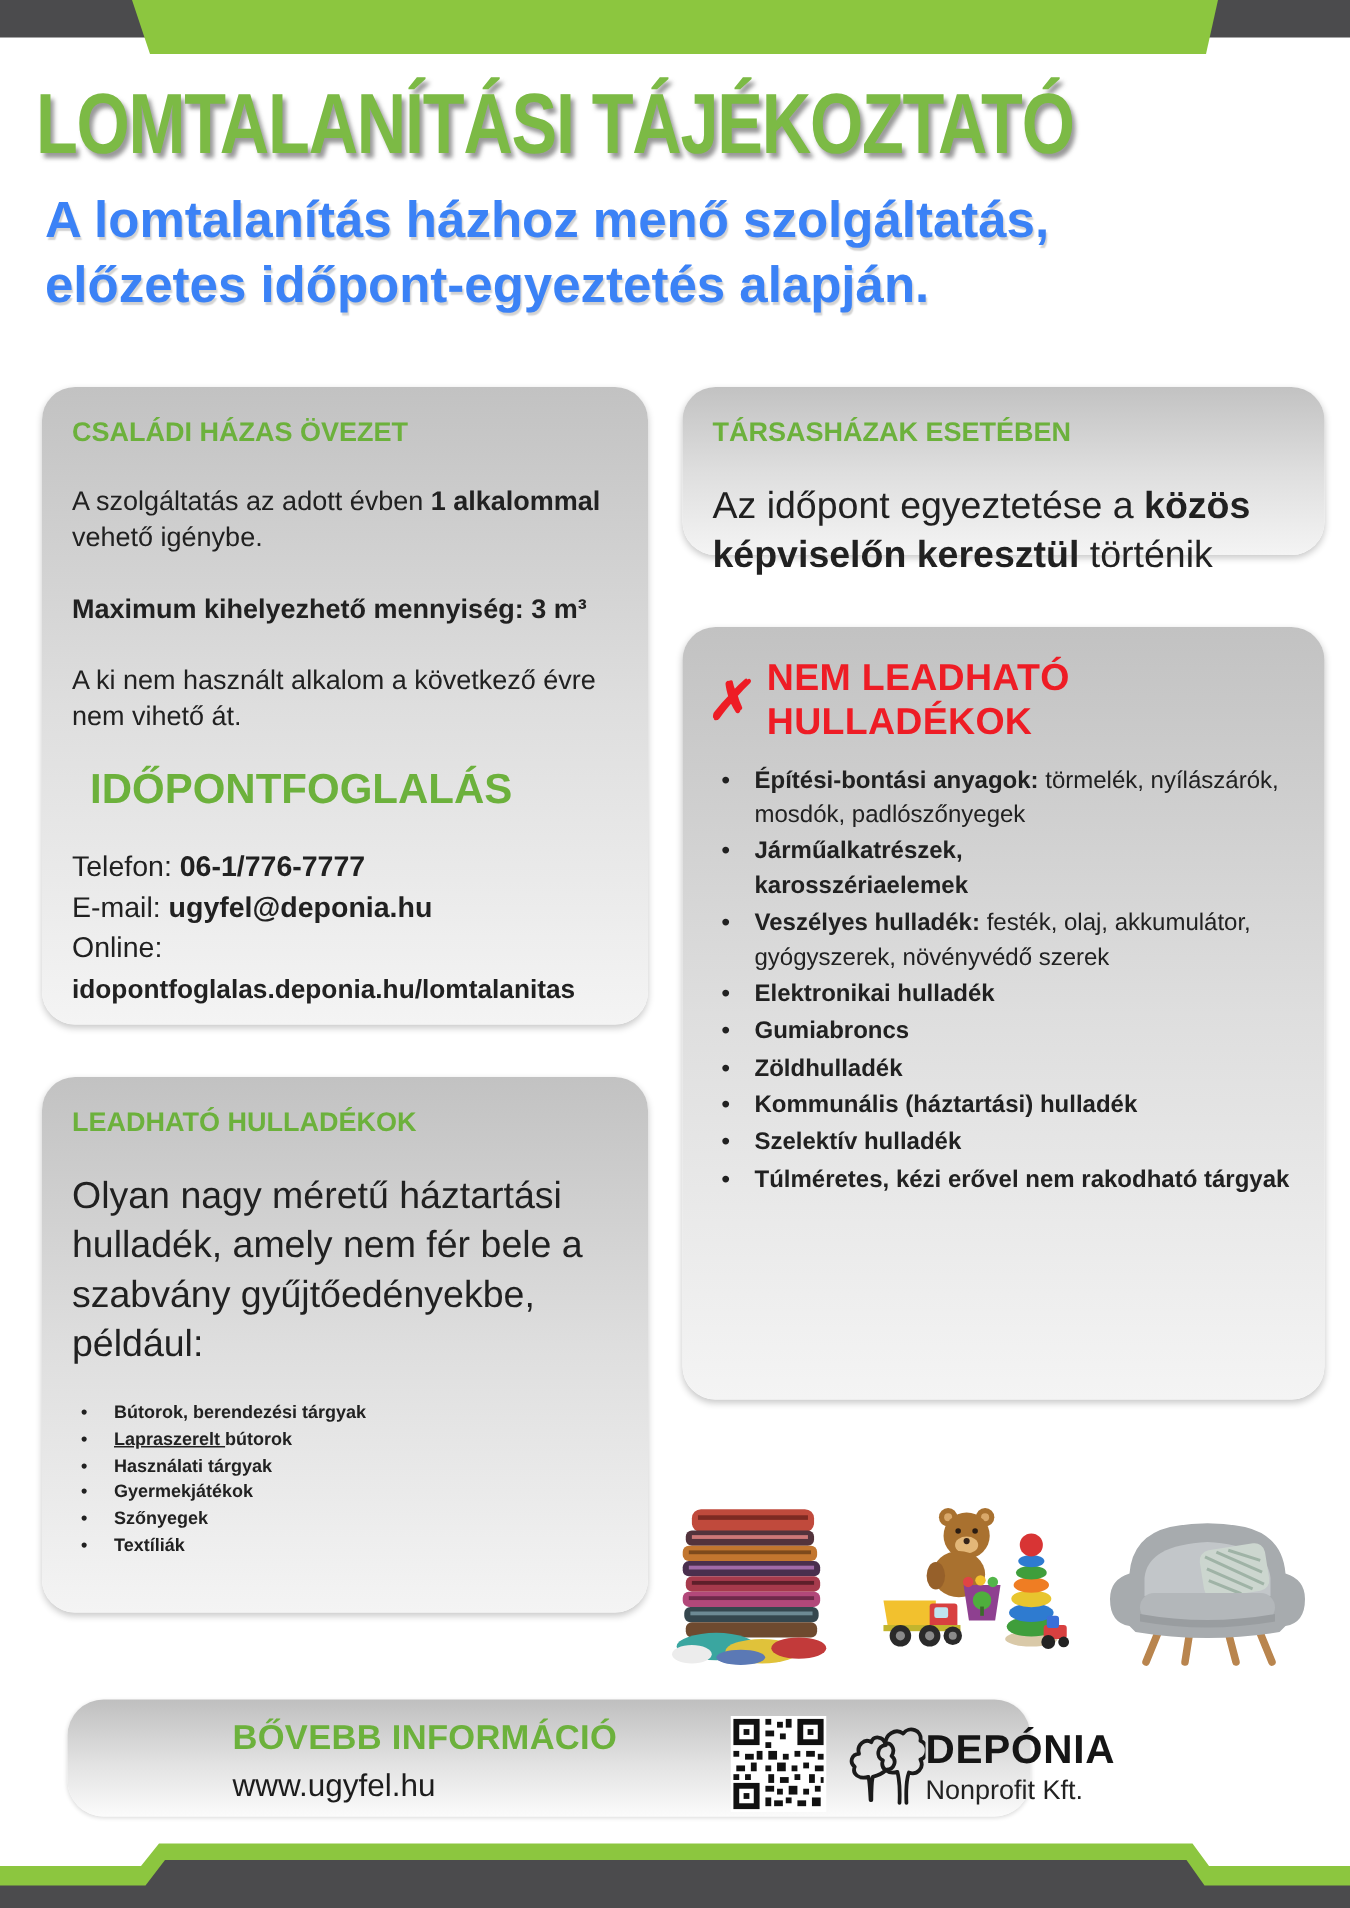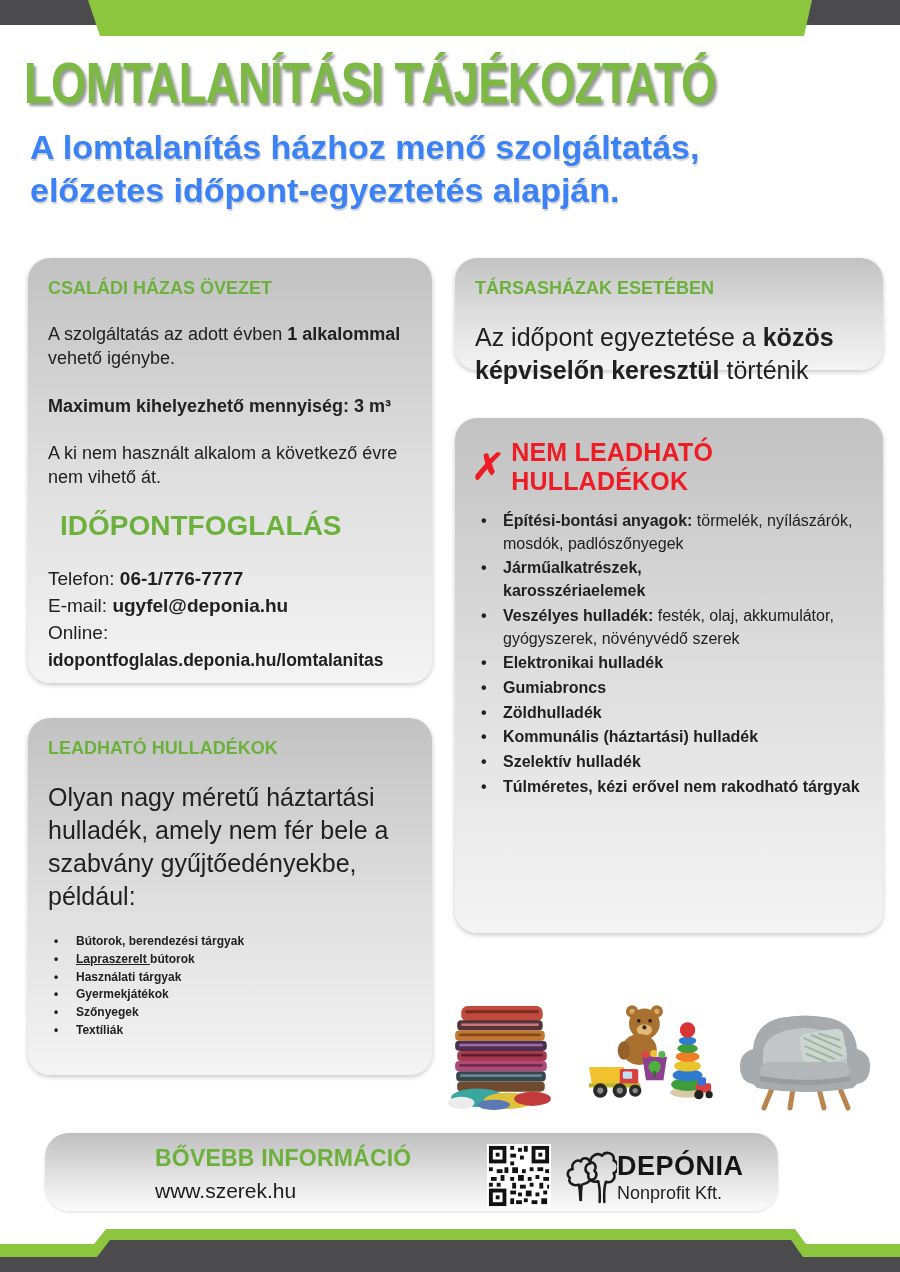--- a/index.html
+++ b/index.html
@@ -51,21 +51,21 @@
   ul.acclist{margin-top:20px;}
   ul.acclist li{font-size:12px;line-height:1.4;margin-bottom:1px;}
 
   
   .photo{position:absolute;}
   .photo-blankets{left:446px;top:1000px;}
   .photo-toys{left:580px;top:993px;}
   .photo-chair{left:735px;top:1002px;}
 
   
-  .footer-bar{position:absolute;left:45px;top:1133px;width:733px;height:78px;border-radius:24px;
+  .footer-bar{position:absolute;left:45px;top:1133px;width:642px;height:78px;border-radius:24px;
               background:linear-gradient(180deg,#bfbfbf 0%,#e2e2e2 55%,#fbfbfb 100%);
               box-shadow:0 1px 3px rgba(0,0,0,.15);}
   .info-block{position:absolute;left:110px;top:12px;}
   .info-heading{color:var(--heading-green);font-weight:700;font-size:23px;letter-spacing:.2px;}
   .website{font-size:21px;margin-top:7px;color:#1c1c1c;}
   .qr{position:absolute;left:442px;top:11px;}
   .tree{position:absolute;left:520px;top:10px;}
   .company{position:absolute;left:572px;top:18px;}
   .company-name{font-size:27px;font-weight:700;letter-spacing:.5px;color:#151515;}
   .company-sub{font-size:18px;color:#222;margin-top:1px;}
@@ -212,21 +212,21 @@
       <rect x="66" y="29" width="44" height="32" rx="7" fill="#ccd6cf"></rect>
       <path d="M70,33 L106,57 M78,31 L106,49 M70,41 L98,59 M86,31 L106,41 M70,49 L90,61" stroke="#9fb3a6" stroke-width="2" fill="none"></path>
     </g>
     <rect x="25" y="60" width="90" height="19" rx="9.5" fill="#b3b7ba"></rect>
     <path d="M25,74 Q70,82 115,74 L115,79 Q70,87 25,79 Z" fill="#999da0"></path>
   </svg>
 
   <div class="footer-bar">
     <div class="info-block">
       <div class="info-heading">BŐVEBB INFORMÁCIÓ</div>
-      <div class="website">www.szerek.hu</div>
+      <div class="website">www.ugyfel.hu</div>
     </div>
 
     <svg class="qr" width="64" height="64" viewBox="0 0 33 33">
       <rect x="0" y="0" width="33" height="33" fill="#fff"></rect>
       <g fill="#111">
         <rect x="1" y="1" width="9" height="9"></rect>
           <rect x="23" y="1" width="9" height="9"></rect>
           <rect x="1" y="23" width="9" height="9"></rect>
         <rect x="3" y="3" width="5" height="5" fill="#fff"></rect>
           <rect x="25" y="3" width="5" height="5" fill="#fff"></rect>

